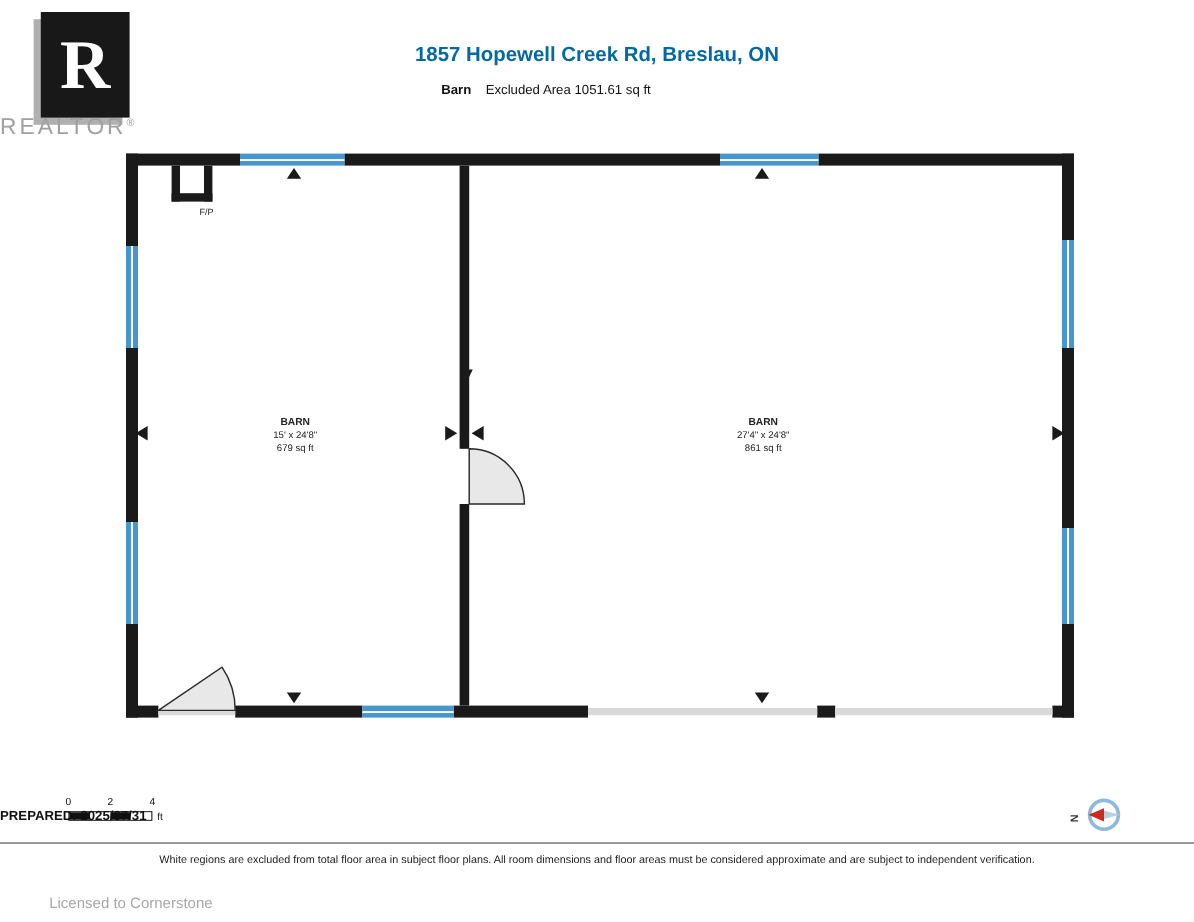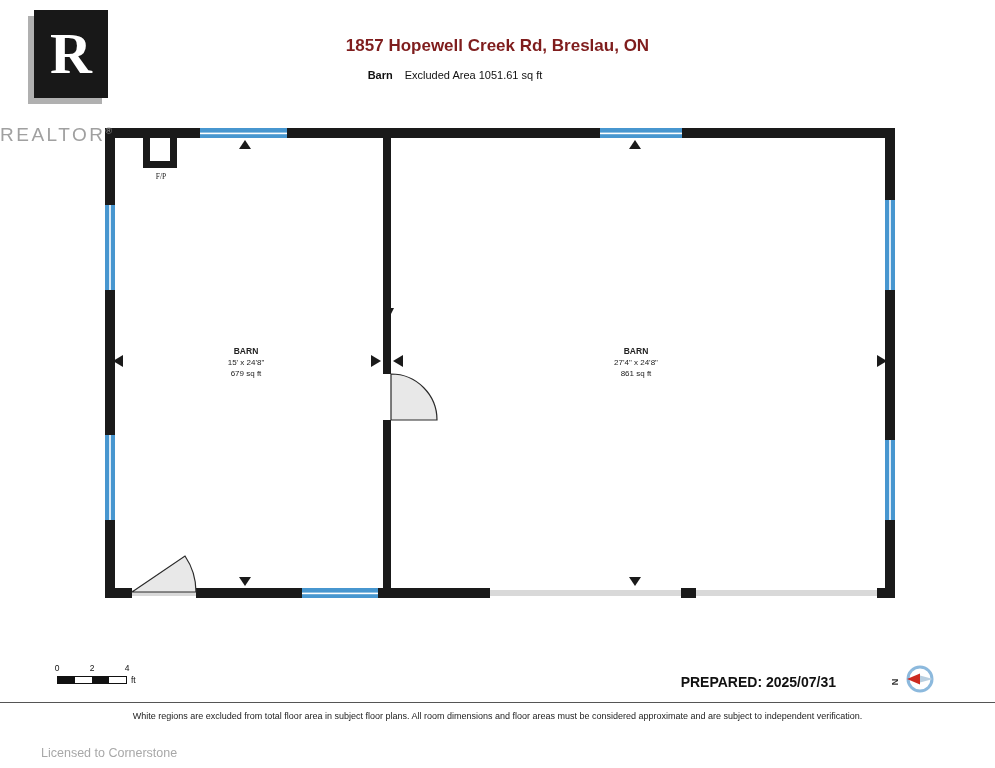--- a/index.html
+++ b/index.html
@@ -3,41 +3,41 @@
 <meta charset="utf-8">
 <style>
   * { margin:0; padding:0; box-sizing:border-box; }
   html,body { width:995px; height:768px; background:#ffffff; font-family:"Liberation Sans", sans-serif; position:relative; overflow:hidden; }
   .abs { position:absolute; }
 
   
   .logo-shadow { left:28px; top:16px; width:74px; height:88px; background:#b0b0b0; }
   .logo-box { left:34px; top:10px; width:74px; height:88px; background:#181818; display:flex; align-items:center; justify-content:center; }
   .logo-r { color:#ffffff; font-family:"Liberation Serif", serif; font-weight:bold; font-size:58px; line-height:1; }
-  .realtor-text { left:0px; top:124px; width:130px; color:#a0a0a0; font-size:19px; letter-spacing:2.5px; font-weight:400; }
+  .realtor-text { left:0px; top:96px; width:130px; color:#a0a0a0; font-size:19px; letter-spacing:2.5px; font-weight:400; }
   .realtor-reg { font-size:9px; vertical-align:super; letter-spacing:0; }
-  .plan-title { left:0; top:36px; width:995px; text-align:center; font-size:17px; font-weight:bold; color:#7f1d1d; }
+  .plan-title { left:0; top:36px; width:995px; text-align:center; font-size:17px; font-weight:bold; color:#0369a1; }
   .plan-subtitle { left:0; top:69px; width:910px; text-align:center; font-size:11px; color:#111; }
   .plan-subtitle .floor { font-weight:bold; margin-right:12px; }
 
   
   .room-label { width:140px; text-align:center; color:#222; line-height:11px; font-size:8px; }
   .room-label .room-name { font-weight:bold; font-size:8.5px; }
   .room-left { left:176px; top:346px; }
   .room-right { left:566px; top:346px; }
-  .fp-label { left:144px; top:172px; width:34px; text-align:center; font-size:7.5px; color:#222;font-family:Liberation Serif, serif; }
+  .fp-label { left:144px; top:172px; width:34px; text-align:right; font-size:7.5px; color:#222; }
 
   
   .scale-tick { top:663px; width:12px; text-align:center; font-size:8.5px; color:#111; }
   .scale-bar { left:57px; top:676px; width:70px; height:8px; border:1px solid #111; display:flex; background:#fff; }
   .scale-bar .seg { flex:1 1 0; }
   .seg.b { background:#111; } .seg.w { background:#fff; }
   .scale-unit { left:131px; top:675px; font-size:8.5px; color:#111; }
 
-  .prepared { left:0; top:674px; width:836px; text-align:right; font-size:14px; font-weight:bold; color:#111; }
+  .prepared { left:0; top:674px; width:836px; text-align:left; font-size:11px; font-weight:bold; color:#111; }
 
   .footer-rule { left:0; top:702px; width:995px; height:1px; background:#555; }
   .disclaimer { left:0; top:711px; width:995px; text-align:center; font-size:9px; color:#222; }
   .licensed { left:8px; top:746px; font-size:12.5px; color:#a8a8a8;margin-left:33px; }
 
   svg { position:absolute; left:0; top:0; }
   text { font-family:"Liberation Sans", sans-serif; }
 </style>
 </head>
 <body>

